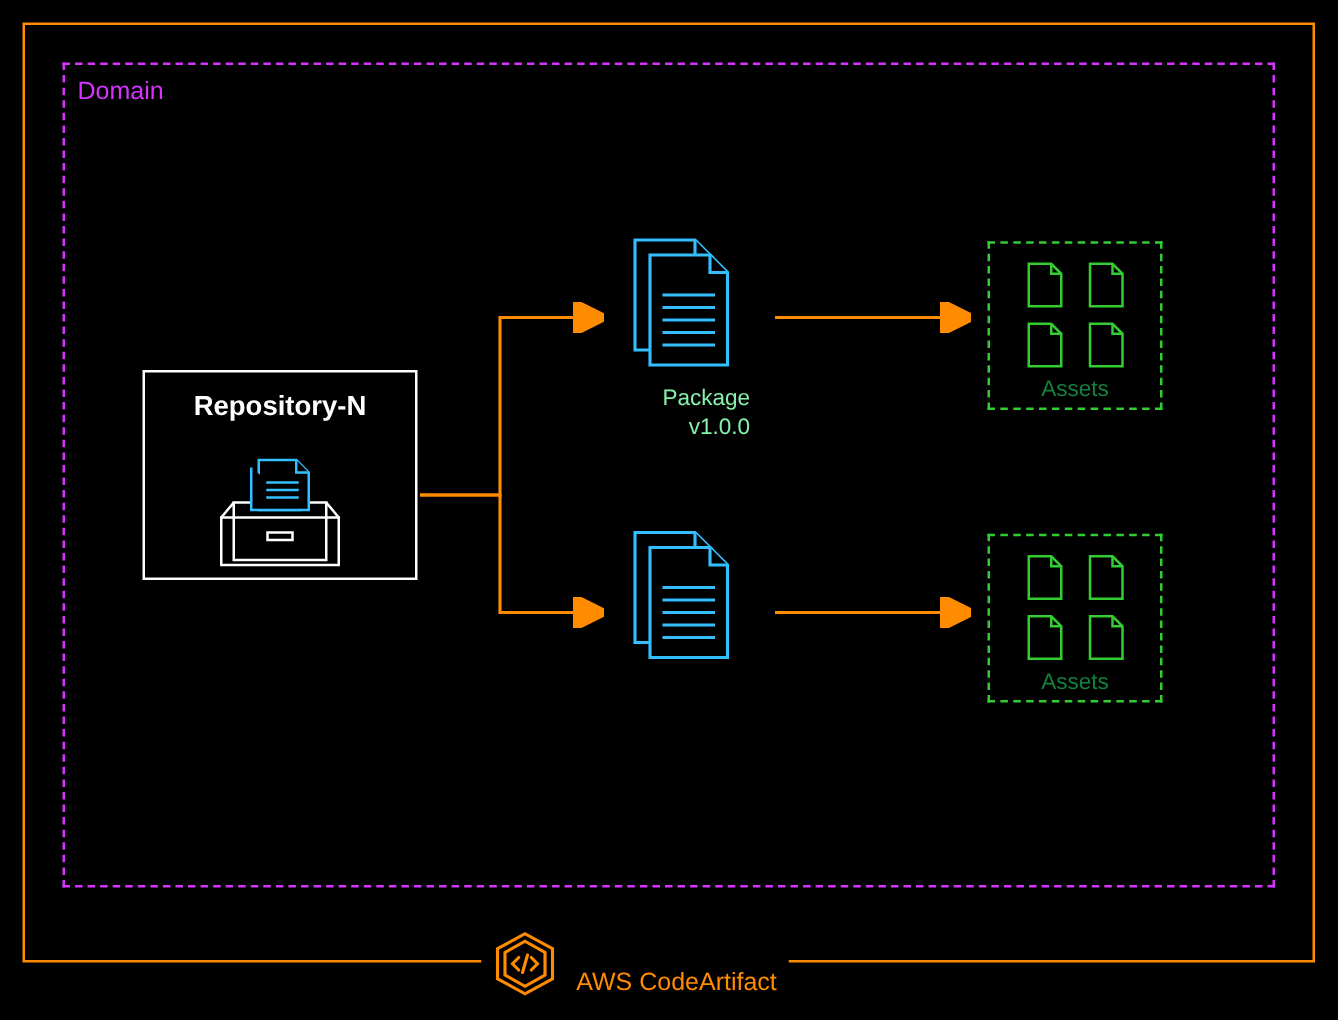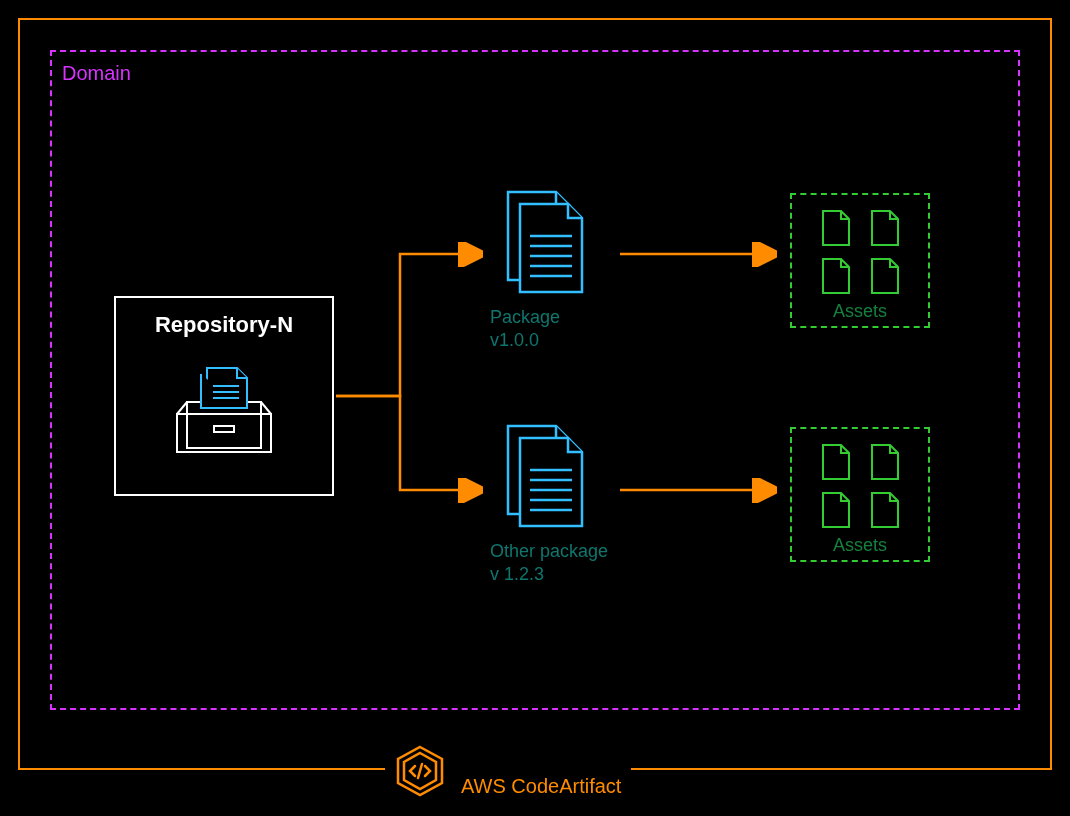--- a/index.html
+++ b/index.html
@@ -32,44 +32,44 @@
       left: 62px;
       top: 62px;
       color: #d633ff;
       font-size: 20px;
     }
     .repo-box {
       position: absolute;
       left: 114px;
       top: 296px;
       width: 220px;
-      height: 200px;
+      height: 168px;
       border: 2px solid #fff;
       text-align: center;
     }
     .repo-label {
       color: #fff;
       font-weight: bold;
       font-size: 22px;
       margin-top: 14px;
     }
     .repo-icon-wrap {
       margin-top: 18px;
       display: flex;
       justify-content: center;
     }
     .package-block {
       position: absolute;
     }
     .package-1 { left: 490px; top: 186px; }
     .package-2 { left: 490px; top: 420px; }
     .package-label {
-      color: #0f766e;
+      color: #86efac;
       font-size: 18px;
-      text-align: left;
+      text-align: right;
       margin-top: 6px;
       line-height: 1.3;
     }
     .assets-box {
       position: absolute;
       width: 140px;
       height: 135px;
       border: 2px dashed #33cc33;
     }
     .assets-1 { left: 790px; top: 193px; }
@@ -168,24 +168,20 @@
       <path d="M66 6 v14 h14"></path>
       <path d="M30 18 h48 l14 14 v74 h-62 z"></path>
       <path d="M78 18 v14 h14"></path>
       <line x1="40" y1="50" x2="82" y2="50"></line>
       <line x1="40" y1="60" x2="82" y2="60"></line>
       <line x1="40" y1="70" x2="82" y2="70"></line>
       <line x1="40" y1="80" x2="82" y2="80"></line>
       <line x1="40" y1="90" x2="82" y2="90"></line>
     </g>
   </svg>
-  <div class="package-label">
-    <span>Other package</span><br>
-    <span>v 1.2.3</span>
-  </div>
 </div>
 
 <div class="assets-box assets-1">
   <div class="assets-grid">
     <svg width="38" height="42">
         <g stroke="#33cc33" stroke-width="2" fill="none">
           <path d="M6 4 h18 l8 8 v26 h-26 z"></path>
           <path d="M24 4 v8 h8"></path>
         </g>
       </svg>

